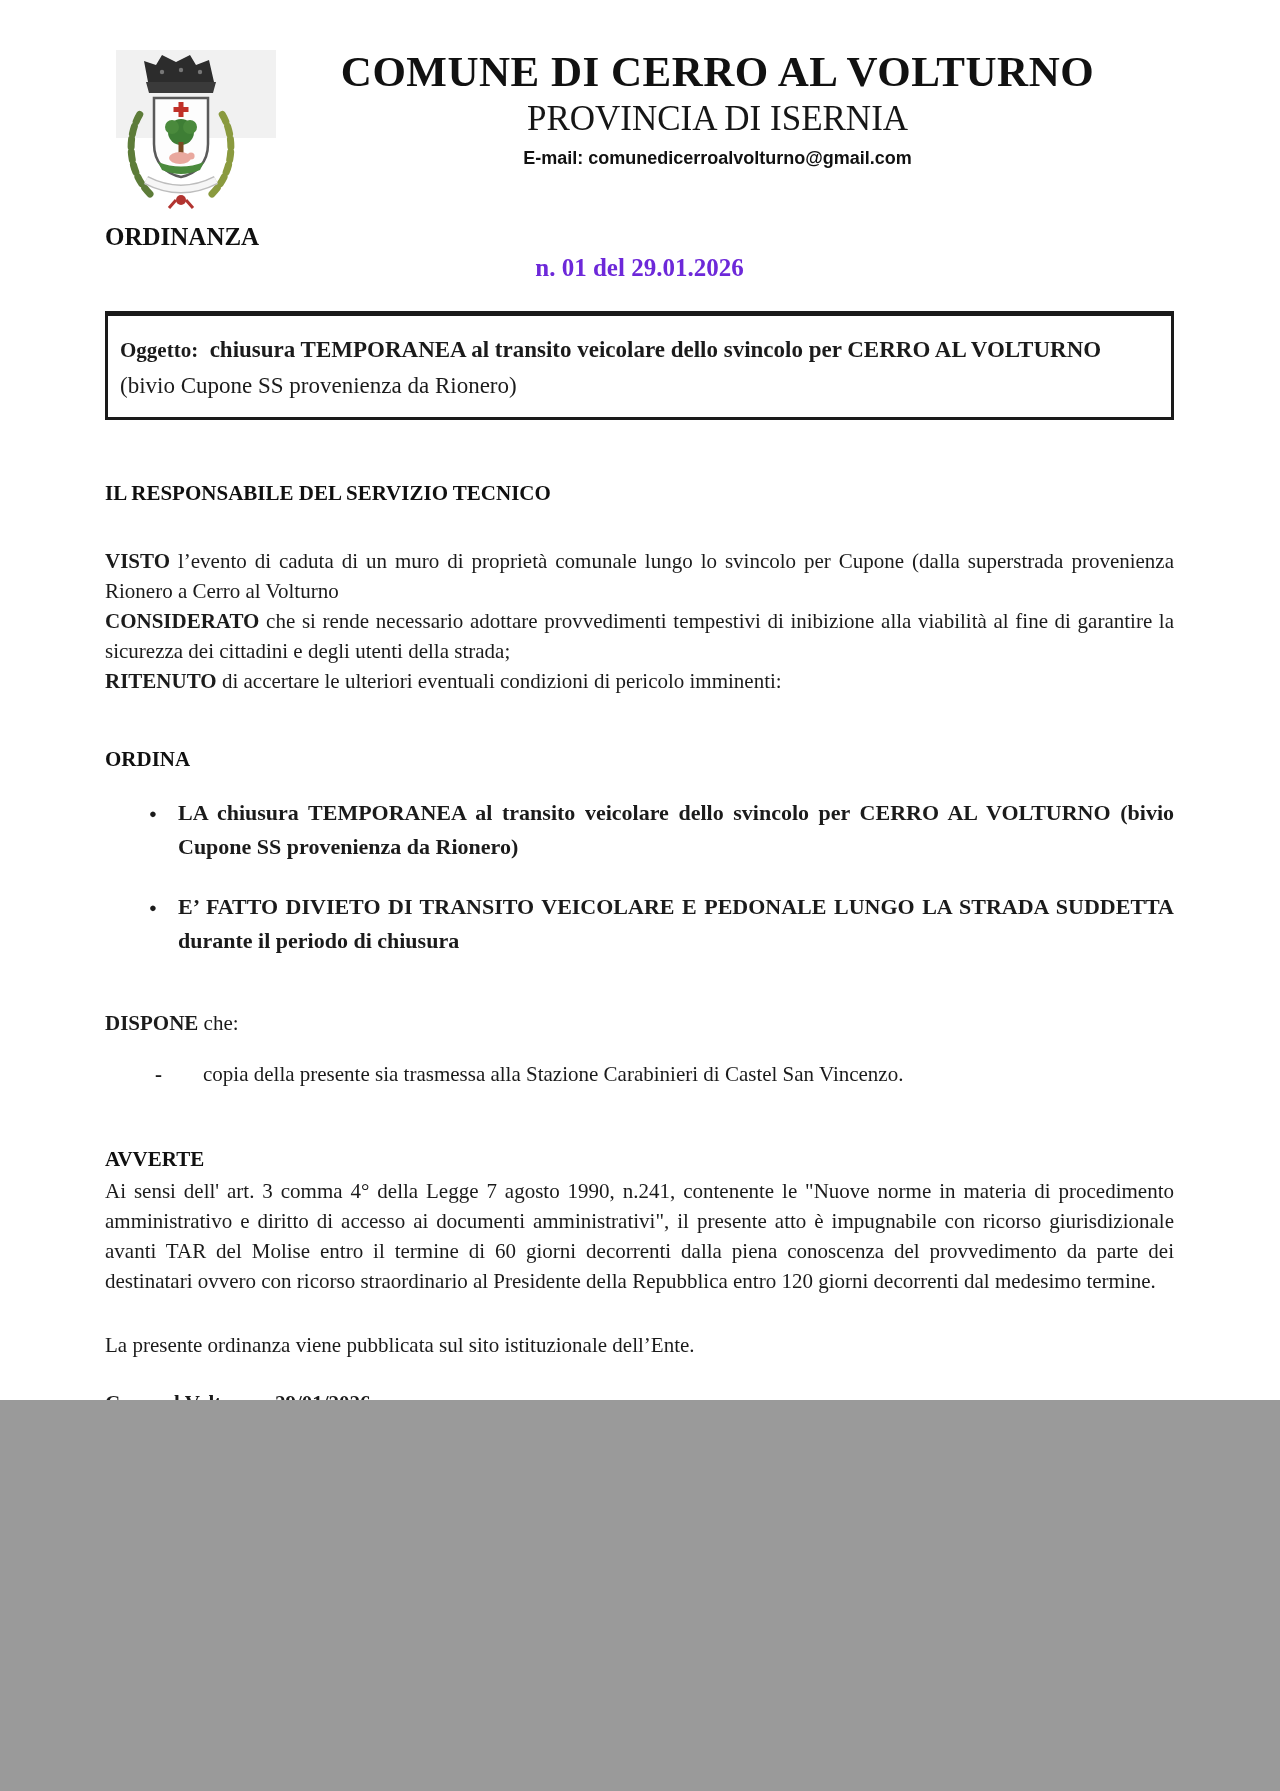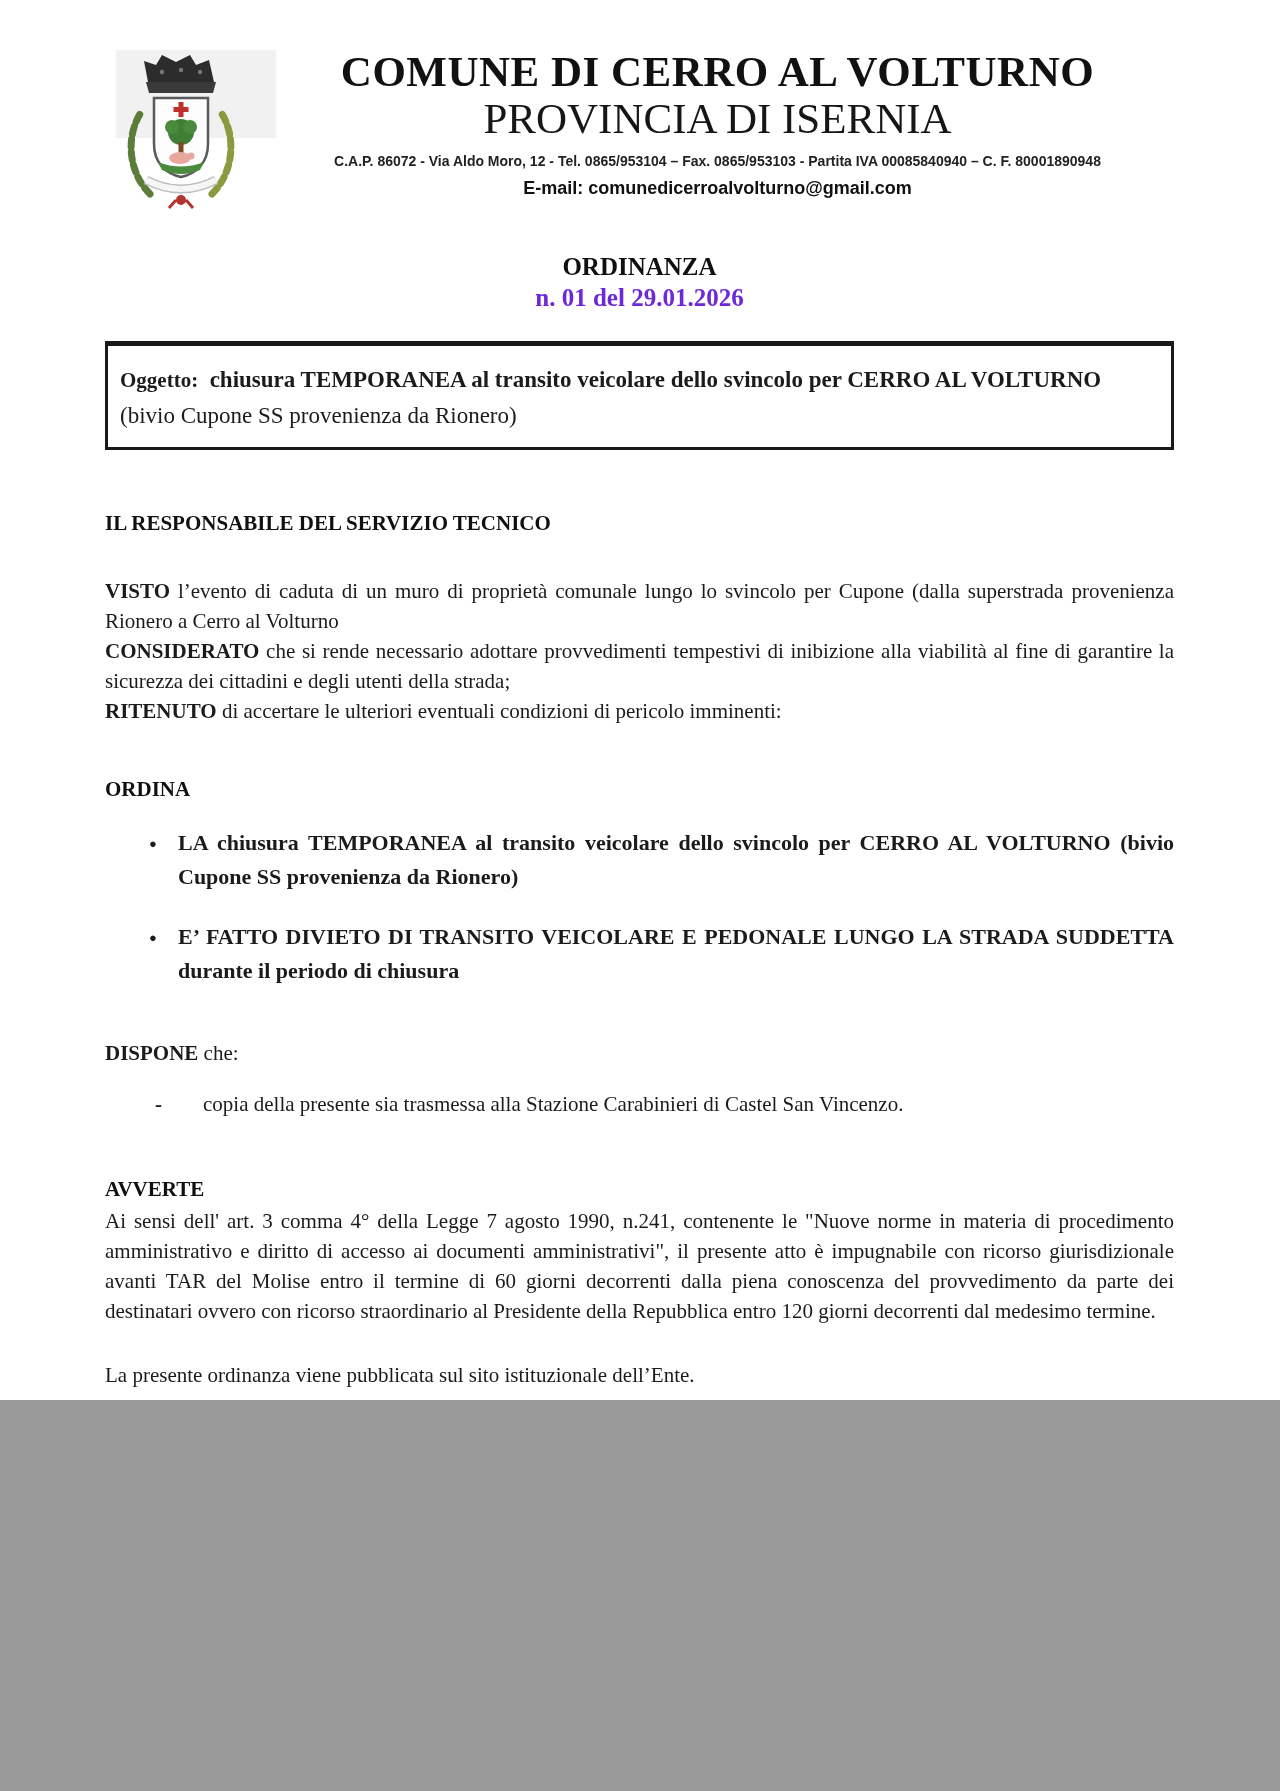--- a/index.html
+++ b/index.html
@@ -13,26 +13,26 @@
     overflow:hidden;
   }
   .content { padding:0 106px 0 105px; }
 
   
   .hdr { position:relative; padding-top:48px; }
   .logo-bg { position:absolute; left:116px; top:50px; width:160px; height:88px; background:#f1f1f1; }
   .coa { position:absolute; left:120px; top:52px; width:122px; height:158px; }
   .hdr-text { margin-left:155px; text-align:center; }
   .muni { font-size:43px; font-weight:700; letter-spacing:0.5px; line-height:48px; color:#111; }
-  .prov { font-size:43px; font-weight:400; line-height:42px; margin-top:2px; color:#161616; }
+  .prov { font-size:35px; font-weight:400; line-height:42px; margin-top:2px; color:#161616; }
   .contact { font-family:"Liberation Sans", sans-serif; font-size:14px; font-weight:700; color:#222; margin-top:12px; line-height:18px; }
   .email { font-family:"Liberation Sans", sans-serif; font-size:18px; font-weight:700; color:#111; margin-top:7px; line-height:22px; }
 
   
-  .doc-type { text-align:center; font-size:25px; font-weight:700; margin-top:53px; line-height:30px; color:#101010; }
+  .doc-type { text-align:left; font-size:25px; font-weight:700; margin-top:53px; line-height:30px; color:#101010; }
   .doc-num  { text-align:center; font-size:25px; font-weight:700; line-height:32px; color:#6d28d9; }
 
   
   .subject-box {
     margin-top:27px;
     border:3px solid #1a1a1a; border-top-width:5px;
     padding:16px 14px 13px 12px;
     font-size:23px; line-height:36px; text-align:left;
   }
   .subject-box .lbl { font-weight:700; font-size:21px; }
@@ -110,21 +110,20 @@
       <path d="M26 128 q35 18 70 0" fill="none" stroke="#bdbdbd" stroke-width="9"></path>
       <path d="M26 128 q35 18 70 0" fill="none" stroke="#f6f6f6" stroke-width="6"></path>
 
       <circle cx="61" cy="148" r="5" fill="#b23430"></circle>
       <path d="M56 148 l-7 8 M66 148 l7 8" stroke="#b23430" stroke-width="3"></path>
     </svg>
 
     <div class="hdr-text">
       <div class="muni">COMUNE DI CERRO AL VOLTURNO</div>
       <div class="prov">PROVINCIA DI ISERNIA</div>
-      <div class="contact">C.A.P. 86072 - Via Aldo Moro, 12 - Tel. 0865/953104 – Fax. 0865/953103 - Partita IVA 00085840940 – C. F. 80001890948</div>
       <div class="email">E-mail: comunedicerroalvolturno@gmail.com</div>
     </div>
   </div>
 
   <div class="content">
 
     <div class="doc-type">ORDINANZA</div>
     <div class="doc-num">n. 01 del 29.01.2026</div>
 
     <div class="subject-box">

